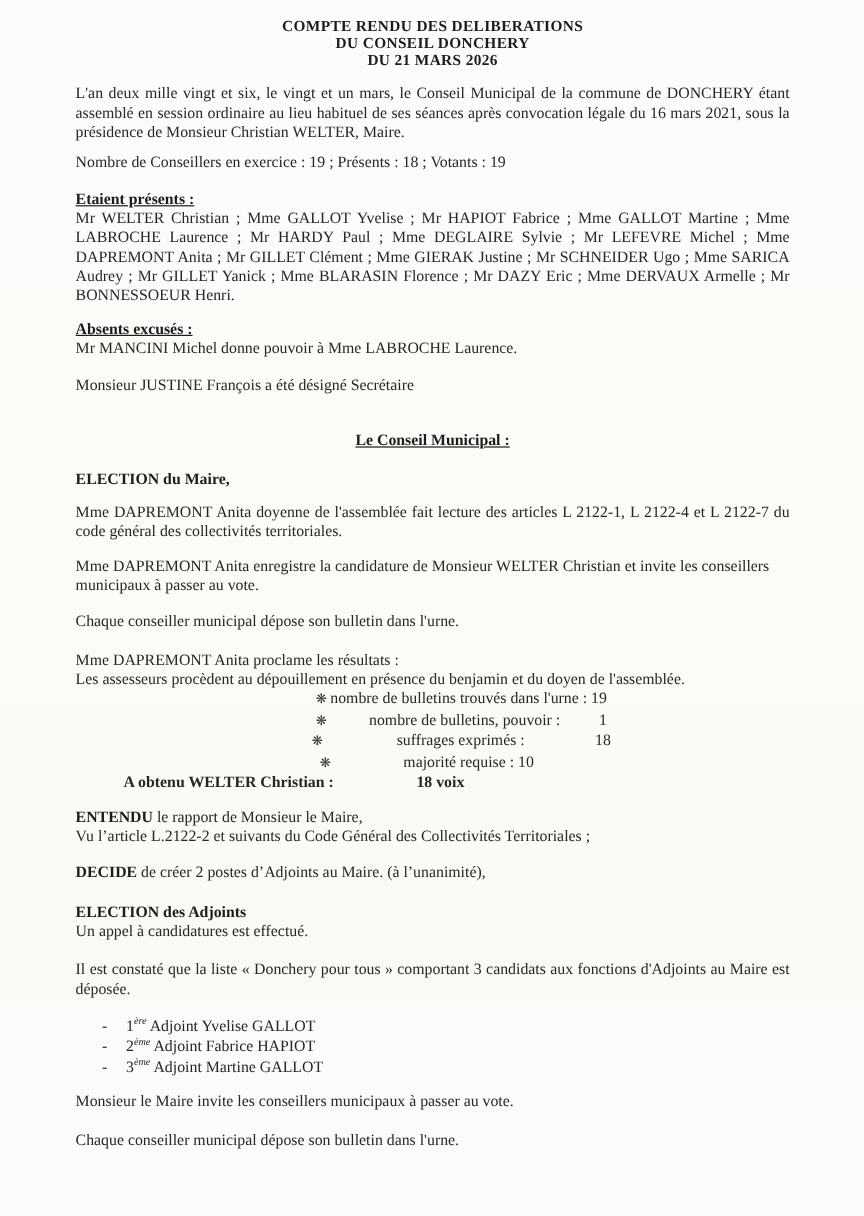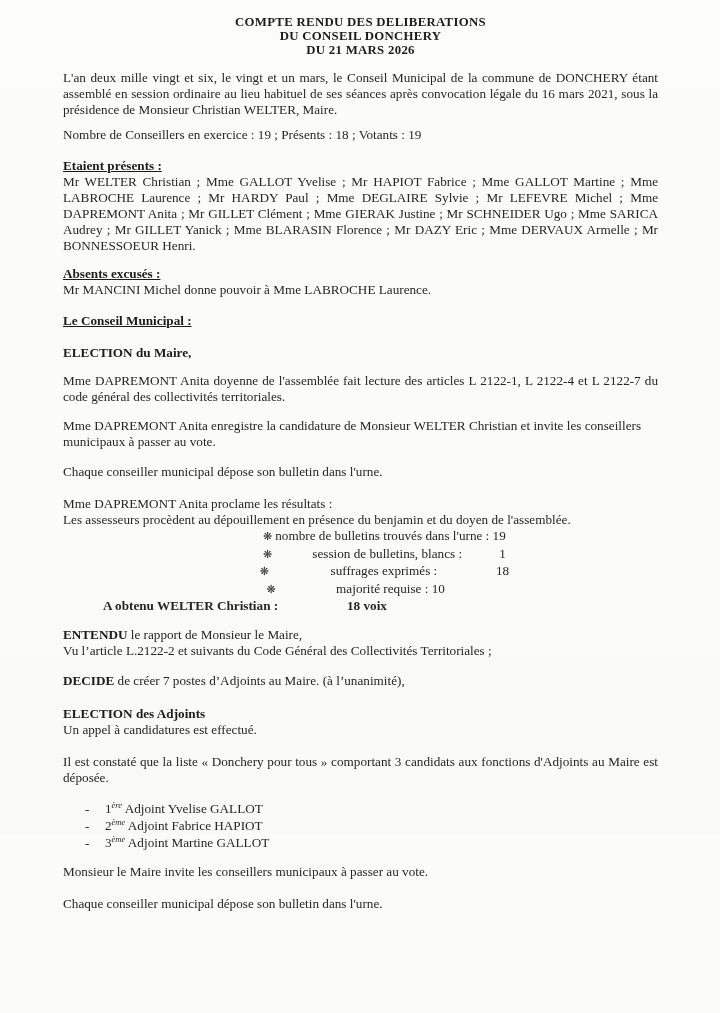--- a/index.html
+++ b/index.html
@@ -19,21 +19,21 @@
   }
   .title-block { text-align:center; font-weight:bold; font-size:12.8px; line-height:13.8px; letter-spacing:0.3px; margin-bottom:13px; color:#1c1c1c; }
   .justified { text-align:justify; }
   .b { font-weight:bold; color:#1c1c1c; }
   .u { text-decoration:underline; }
   .intro { margin-bottom:9px; }
   .counts { margin-bottom:15px; }
   .present-block { margin-bottom:12px; }
   .absent-block { margin-bottom:15px; }
   .secretary { margin-bottom:30px; }
-  .council-heading { margin-bottom:16px; }
+  .council-heading { margin-bottom:16px;text-align:center; }
   .section-heading { margin-bottom:12px; }
   .para13 { margin-bottom:13px; }
   .para14 { margin-bottom:14px; }
   .para16 { margin-bottom:16px; }
   .para17 { margin-bottom:17px; }
   .results-block { margin-bottom:12px; }
   .result-row { padding-left:45px; line-height:16.5px; white-space:nowrap;text-align:center; }
   .result-bullet { display:inline-block; width:15px; font-family:"DejaVu Sans", sans-serif; font-size:11px; color:#333; }
   .result-label { display:inline-block; min-width:224px; }
   .winner-row { padding-left:40px; line-height:16.5px; white-space:nowrap;font-weight:bold; }
@@ -61,20 +61,21 @@
   <div class="present-block">
     <div class="b u">Etaient présents :</div>
     <div class="justified">Mr WELTER Christian ; Mme GALLOT Yvelise ; Mr HAPIOT Fabrice ; Mme GALLOT Martine ; Mme LABROCHE Laurence ; Mr HARDY Paul ; Mme DEGLAIRE Sylvie ; Mr LEFEVRE Michel ; Mme DAPREMONT Anita ; Mr GILLET Clément ; Mme GIERAK Justine ; Mr SCHNEIDER Ugo ; Mme SARICA Audrey ; Mr GILLET Yanick ; Mme BLARASIN Florence ; Mr DAZY Eric ; Mme DERVAUX Armelle ; Mr BONNESSOEUR Henri.</div>
   </div>
 
   <div class="absent-block">
     <div class="b u">Absents excusés :</div>
     <div>Mr MANCINI Michel donne pouvoir à Mme LABROCHE Laurence.</div>
   </div>
 
+  <p class="secretary">Monsieur JUSTINE François a été désigné Secrétaire</p>
 
   <div class="b u council-heading">Le Conseil Municipal :</div>
 
   <div class="b section-heading">ELECTION du Maire,</div>
 
   <p class="para13 justified">Mme DAPREMONT Anita doyenne de l'assemblée fait lecture des articles L 2122-1, L 2122-4 et L 2122-7 du code général des collectivités territoriales.</p>
 
   <p class="para14">Mme DAPREMONT Anita enregistre la candidature de Monsieur WELTER Christian et invite les conseillers municipaux à passer au vote.</p>
 
   <p class="para16">Chaque conseiller municipal dépose son bulletin dans l'urne.</p>
@@ -82,39 +83,39 @@
   <div>
     <div>Mme DAPREMONT Anita proclame les résultats :</div>
     <div>Les assesseurs procèdent au dépouillement en présence du benjamin et du doyen de l'assemblée.</div>
   </div>
 
   <div class="results-block">
     <div class="result-row">
       <span class="result-bullet">❋</span><span class="result-label">nombre de bulletins trouvés dans l'urne : 19</span><span></span>
     </div>
     <div class="result-row">
-      <span class="result-bullet">❋</span><span class="result-label">session de bulletins, blancs :</span><span>1</span>
+      <span class="result-bullet">❋</span><span class="result-label">nombre de bulletins, pouvoir :</span><span>1</span>
     </div>
     <div class="result-row">
       <span class="result-bullet">❋</span><span class="result-label">suffrages exprimés :</span><span>18</span>
     </div>
     <div class="result-row">
       <span class="result-bullet">❋</span><span class="result-label">majorité requise : 10</span><span></span>
     </div>
     <div class="winner-row">
       <span class="winner-label">A obtenu WELTER Christian :</span><span>18 voix</span>
     </div>
   </div>
 
   <div class="para14">
     <div><span class="b">ENTENDU</span><span> le rapport de Monsieur le Maire,</span></div>
     <div>Vu l’article L.2122-2 et suivants du Code Général des Collectivités Territoriales ;</div>
   </div>
 
-  <p class="para17"><span class="b">DECIDE</span><span> de créer 7 postes d’Adjoints au Maire. (à l’unanimité),</span></p>
+  <p class="para17"><span class="b">DECIDE</span><span> de créer 2 postes d’Adjoints au Maire. (à l’unanimité),</span></p>
 
   <div class="para16">
     <div class="b">ELECTION des Adjoints</div>
     <div>Un appel à candidatures est effectué.</div>
   </div>
 
   <p class="para14 justified">Il est constaté que la liste « Donchery pour tous » comportant 3 candidats aux fonctions d'Adjoints au Maire est déposée.</p>
 
   <div class="deputy-list">
     <div class="deputy-row">

